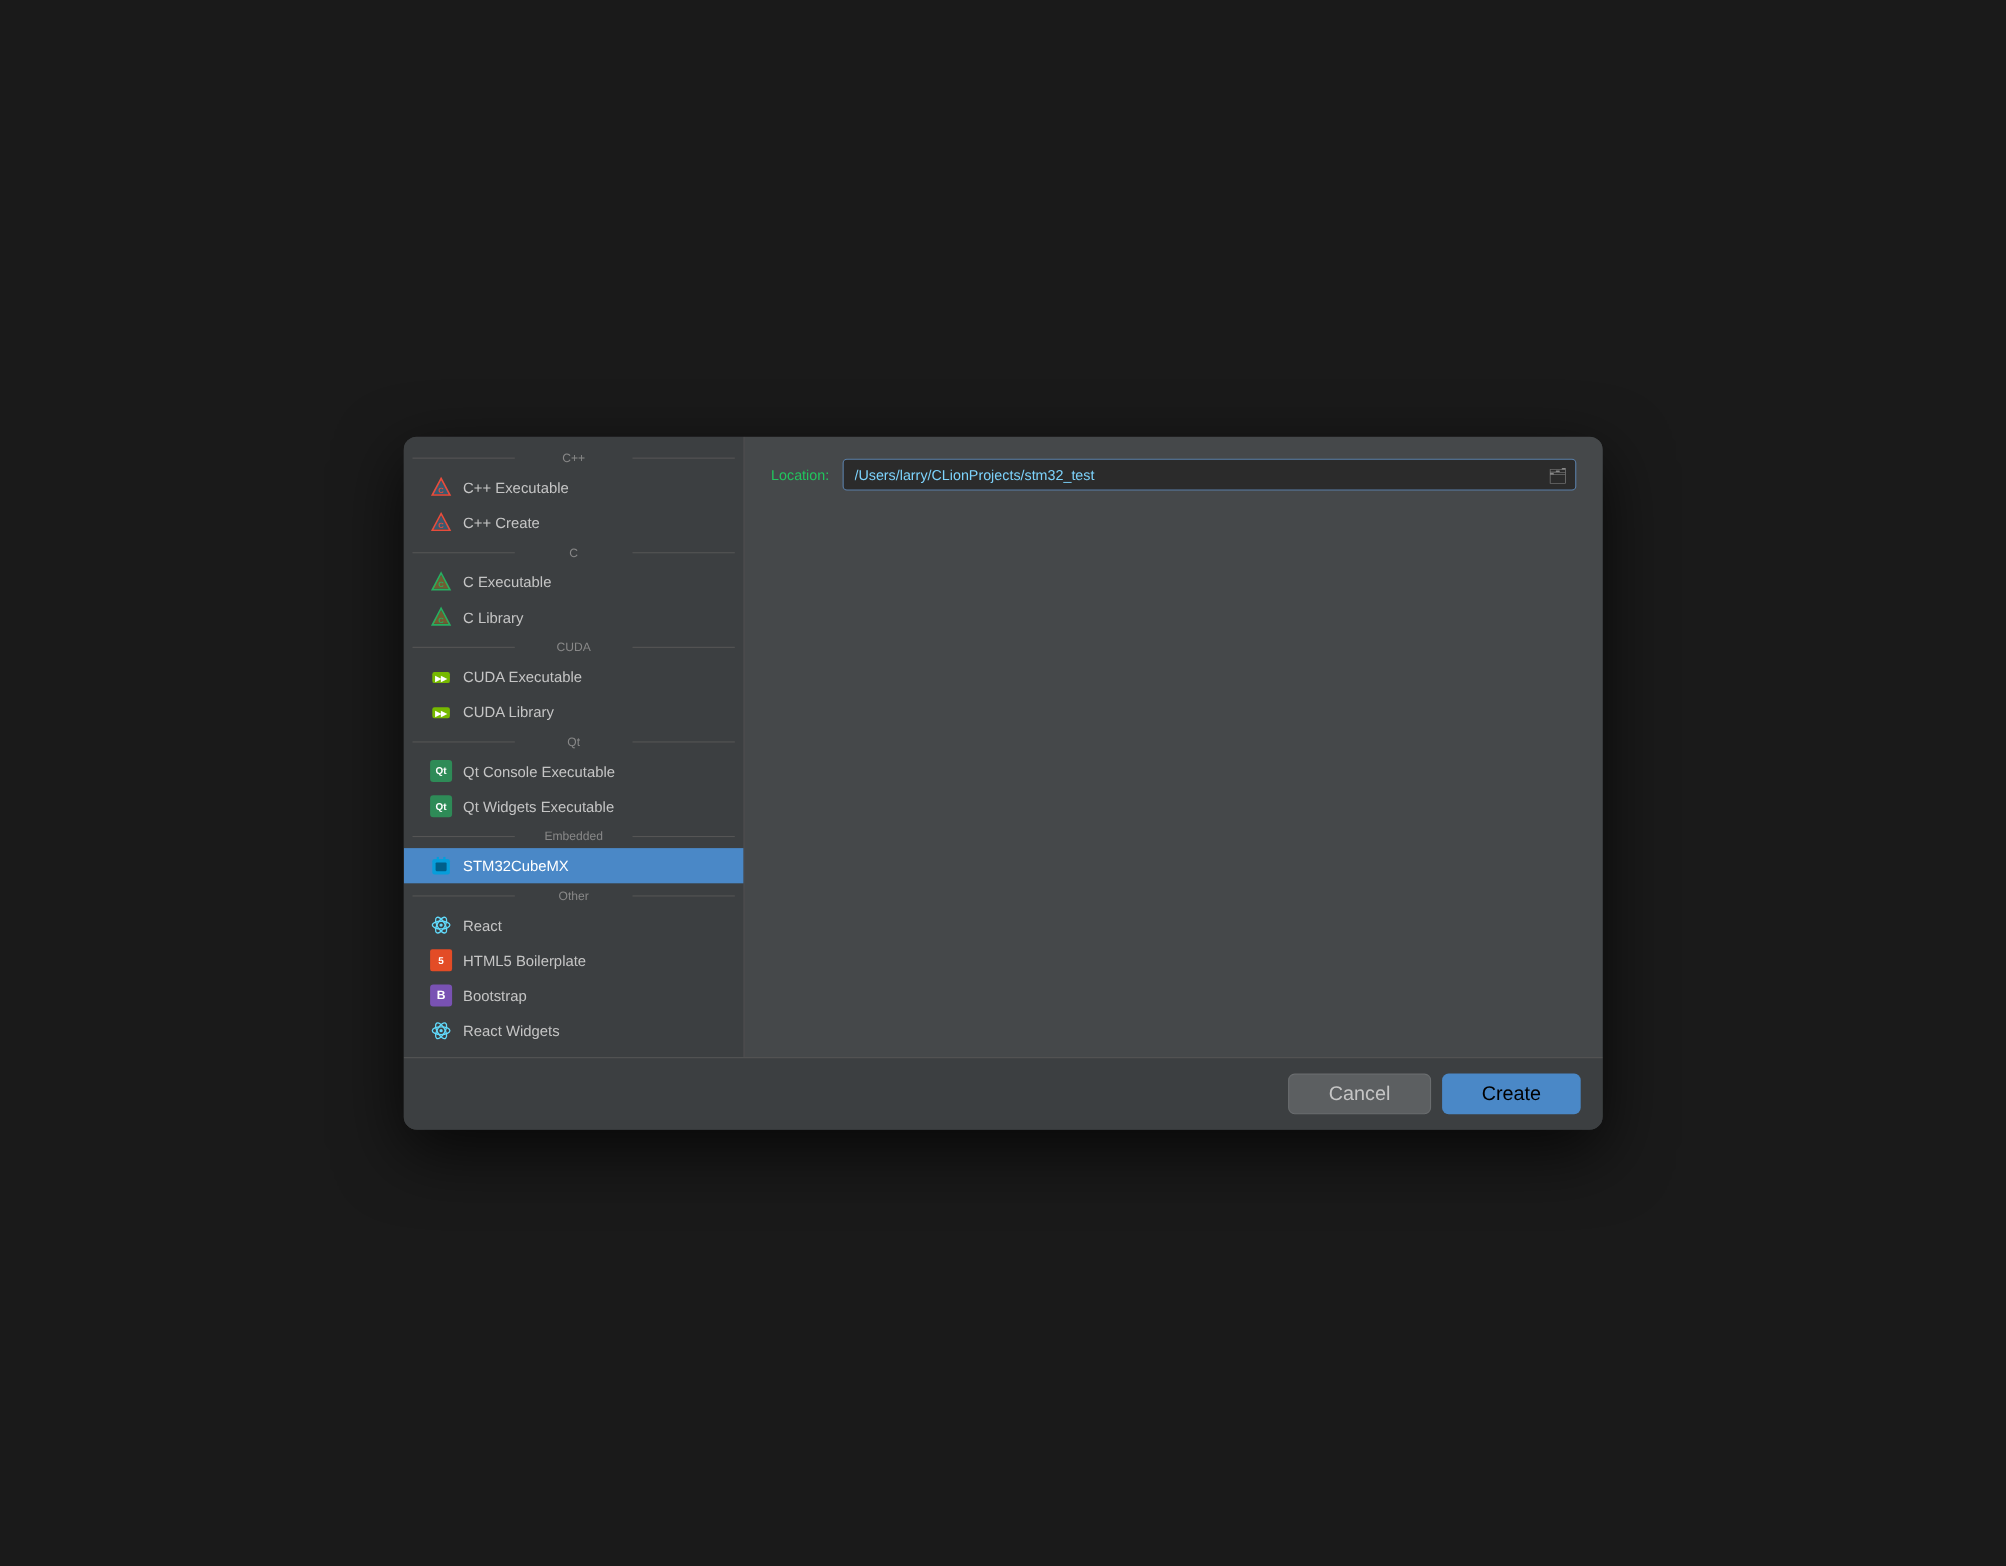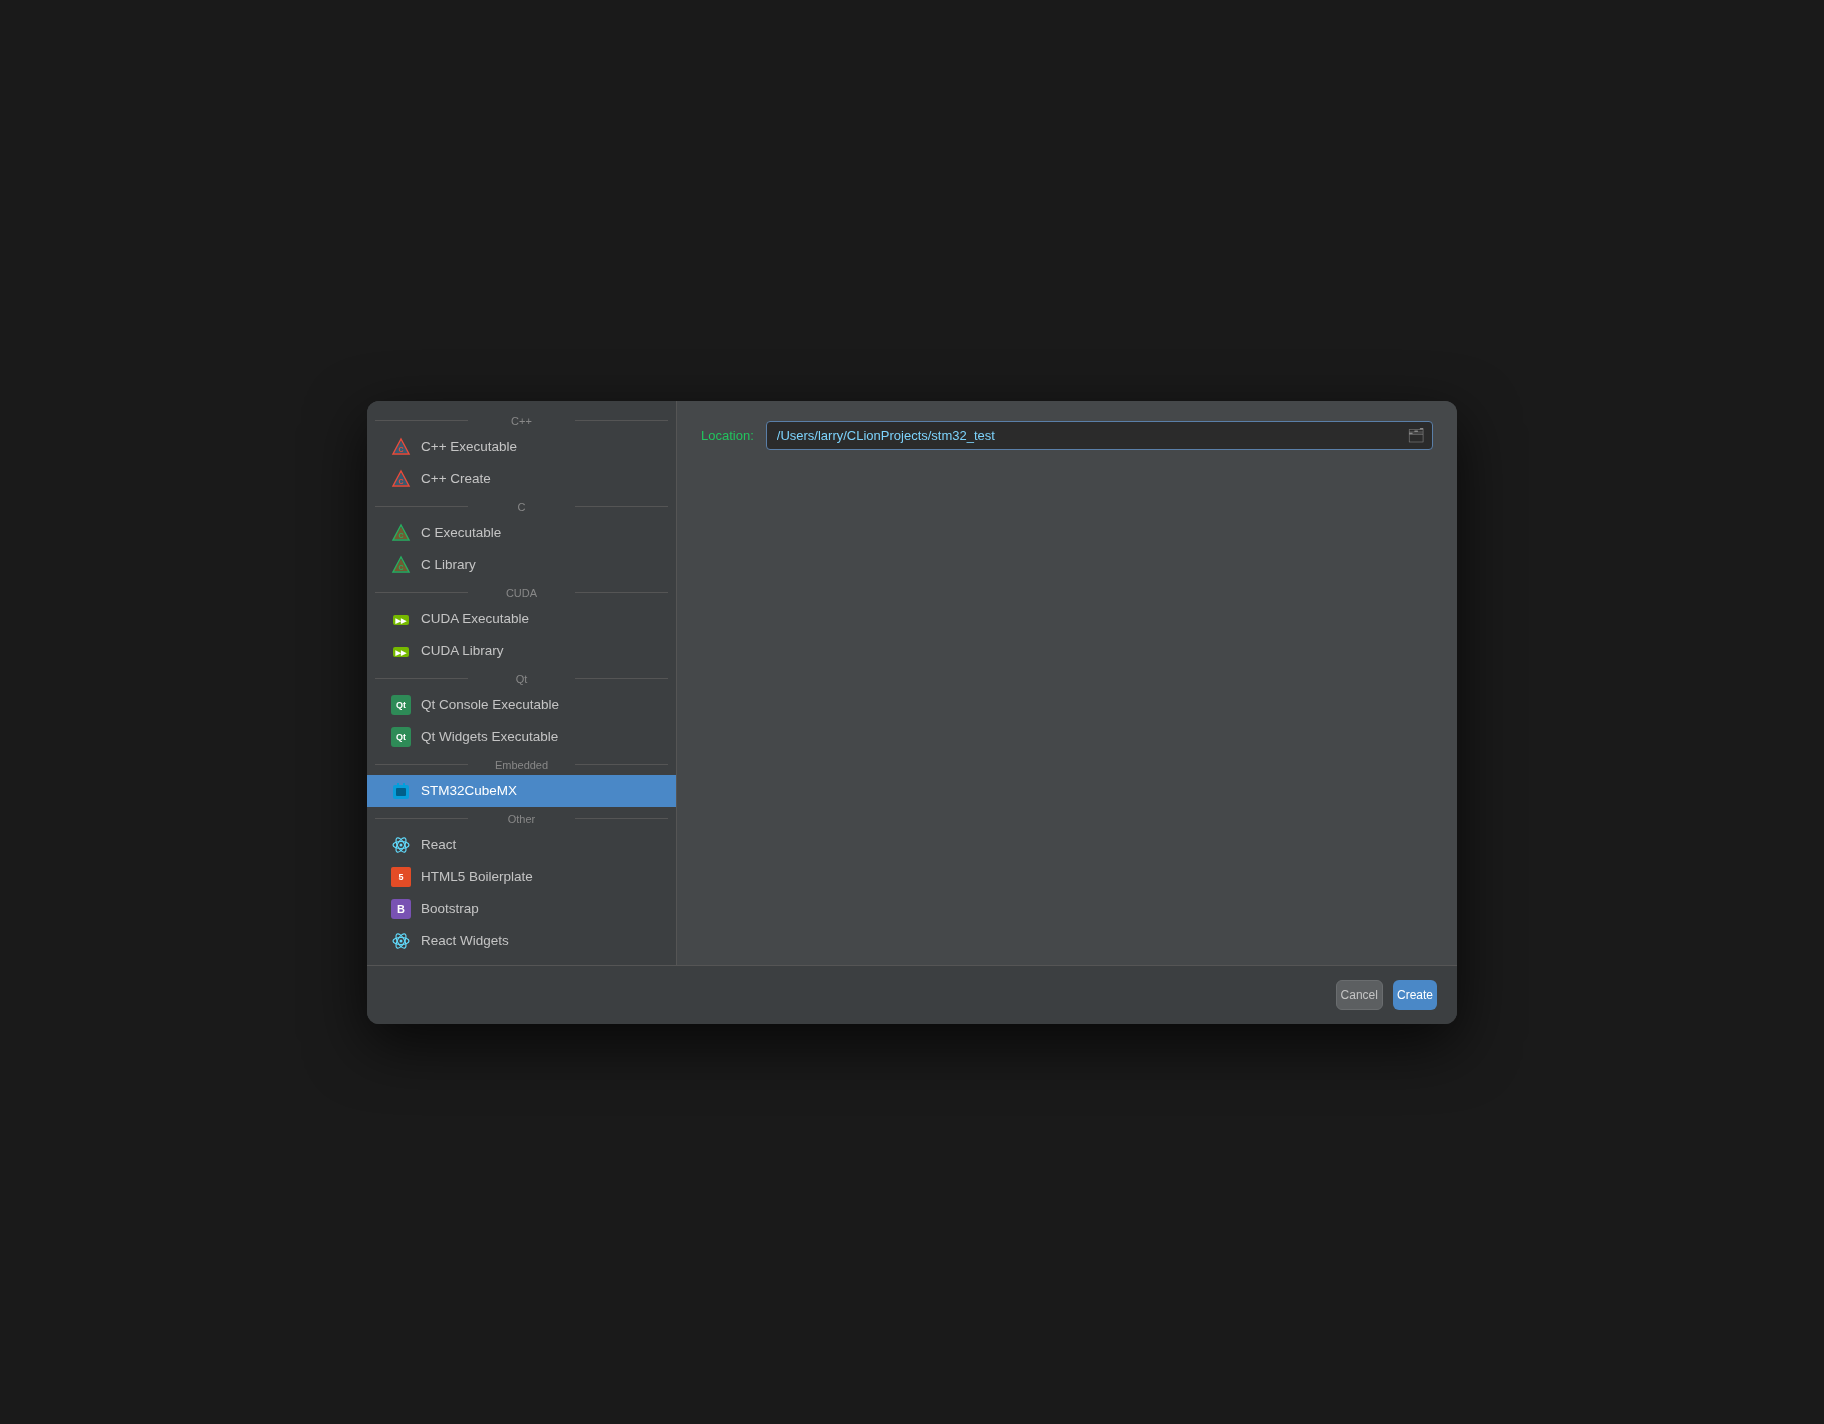--- a/index.html
+++ b/index.html
@@ -231,35 +231,35 @@
     .dialog-footer {
       background: #3c3f41;
       border-top: 1px solid #555;
       padding: 14px 20px;
       display: flex;
       justify-content: flex-end;
       gap: 10px;
     }
 
     .btn {
-      padding: 7px 4px;
+      padding: 7px 36px;
       border-radius: 6px;
-      font-size: 12px;
+      font-size: 18px;
       cursor: pointer;
       border: none;
       outline: none;
     }
     .btn-cancel {
       background: #5c5f61;
       color: #c5c5c5;
       border: 1px solid #6a6d6f;
     }
     .btn-create {
       background: #4a88c7;
-      color: #ffffff;
+      color: #000000;
     }
   </style>
 </head>
 <body>
 
 <div class="dialog">
 
 
   <div class="dialog-body">
 

